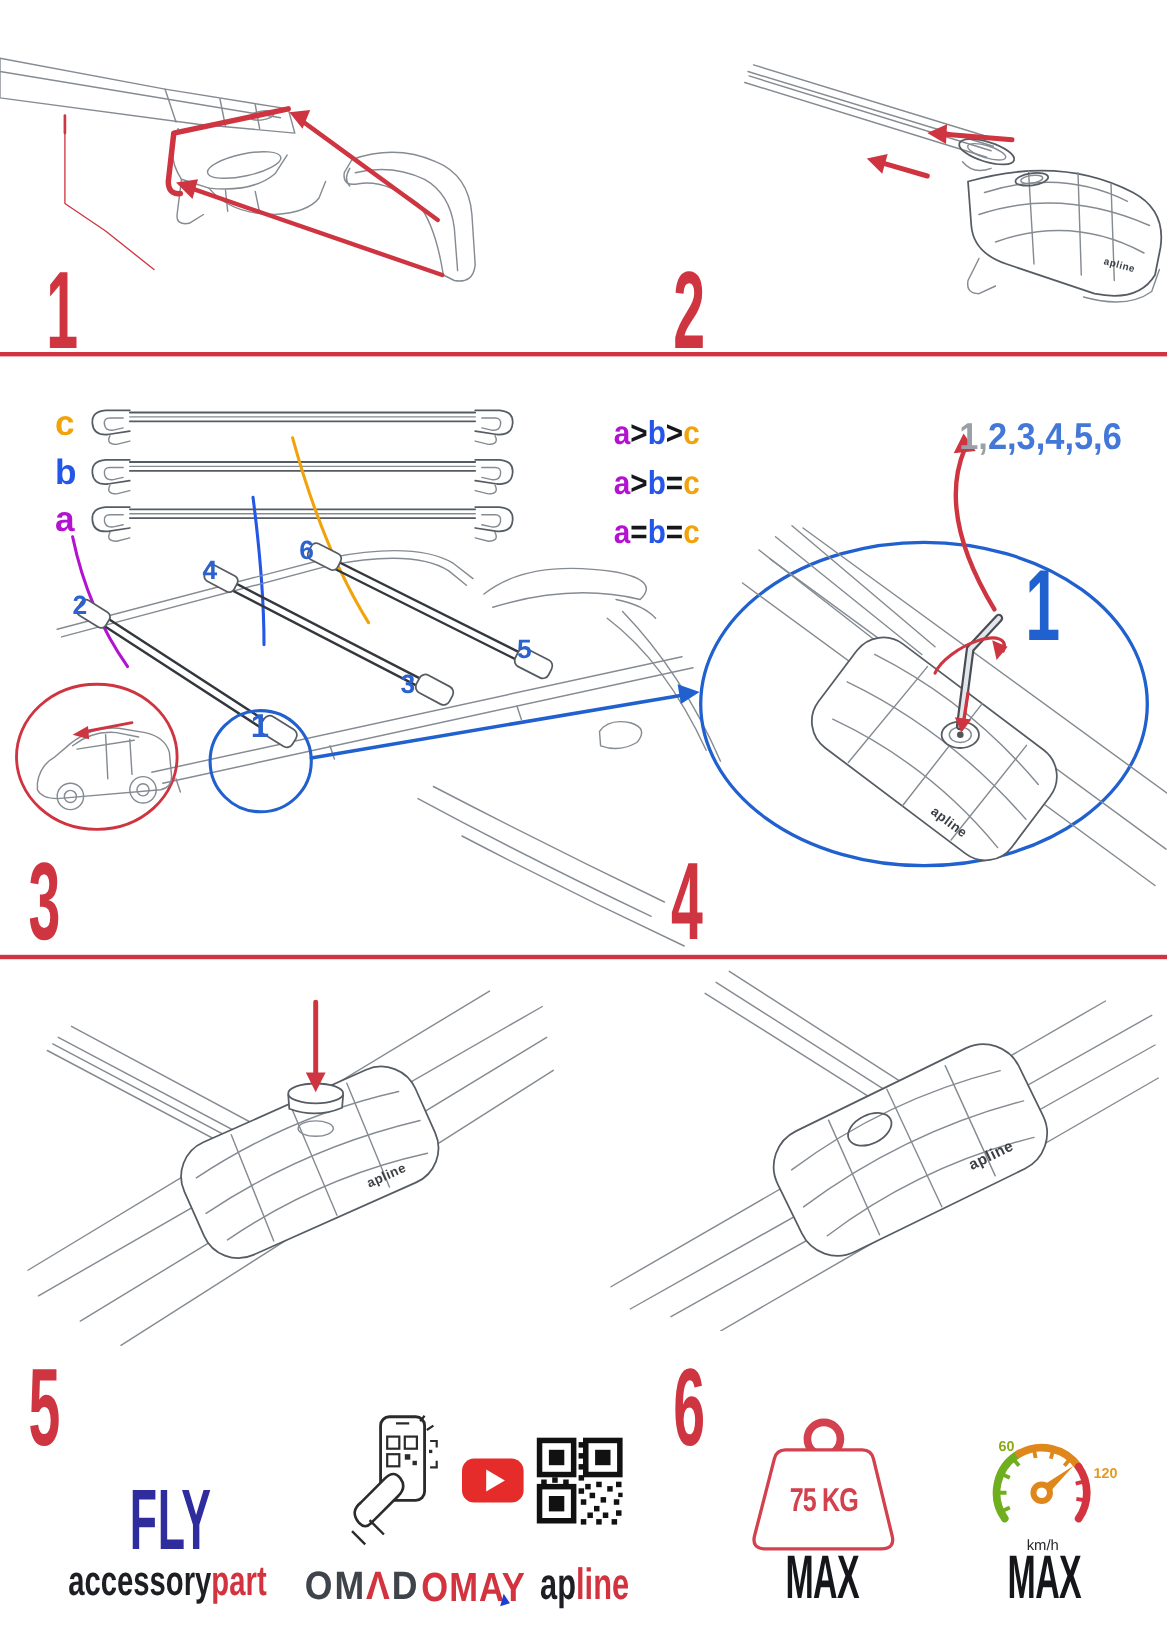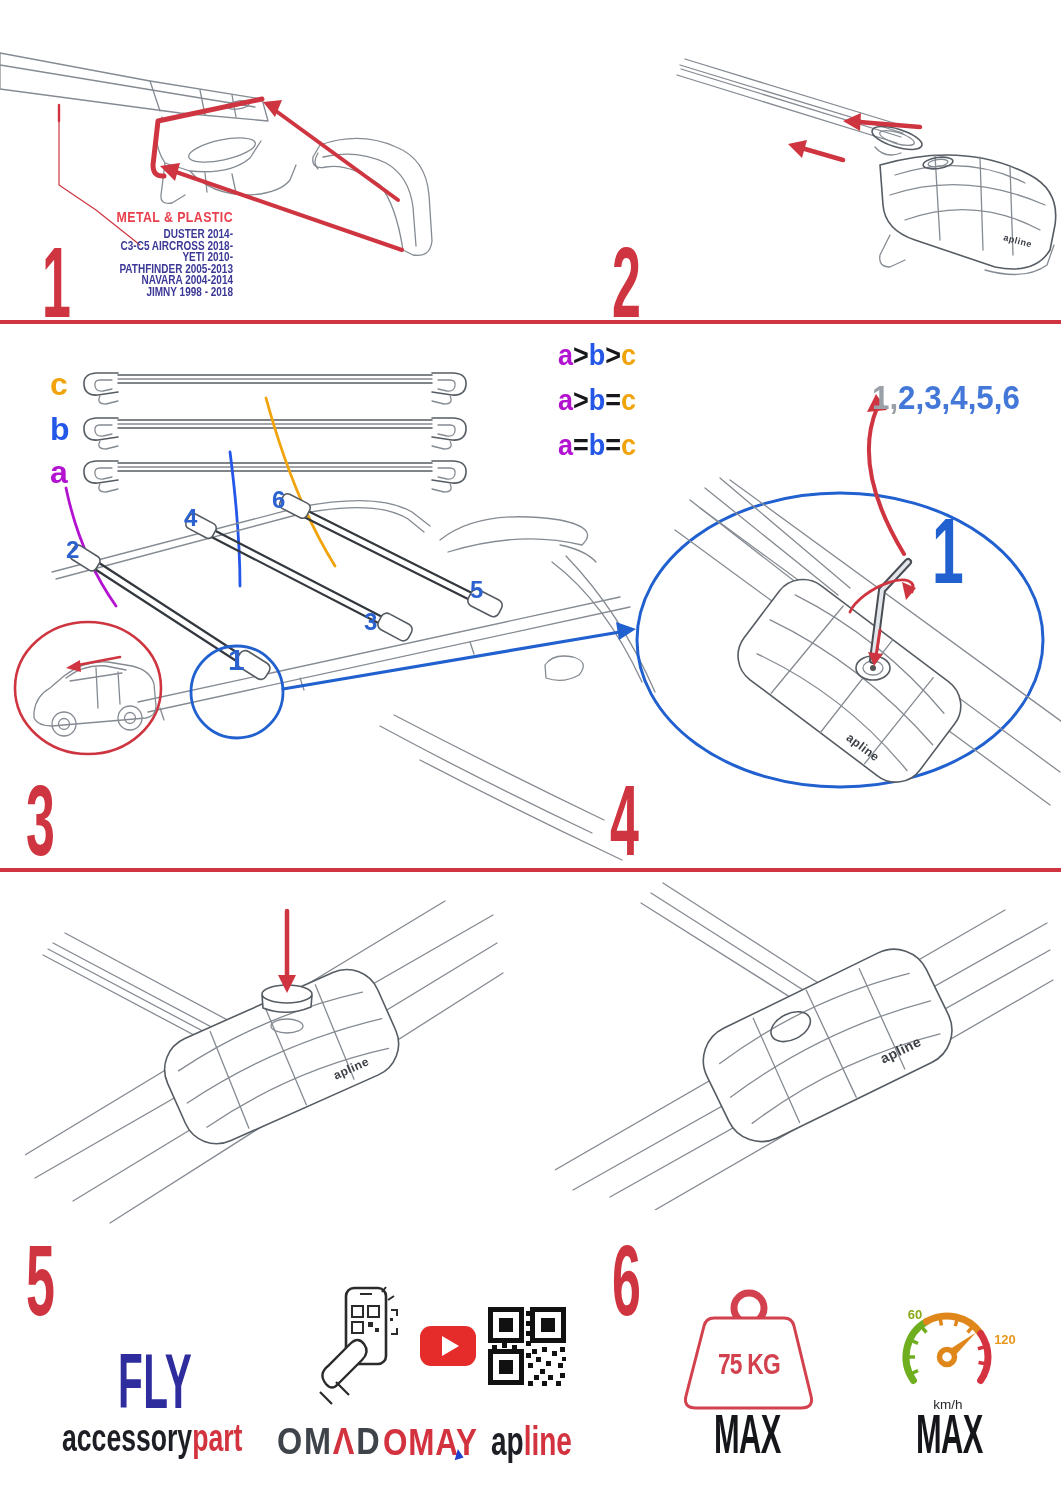--- a/index.html
+++ b/index.html
@@ -90,31 +90,20 @@
     <g>
       <path class="red" style="stroke-width:4" d="M402,205 L176,127"></path>
       <polygon class="rf" points="160,121 180,118 175,136"></polygon>
     </g>
     <g>
       <path class="red" style="stroke-width:2.4" d="M59,60 L59,76"></path>
       <path class="red" style="stroke-width:1.2" d="M59,76 L59,140 L96,165 L140,200"></path>
     </g>
   </svg>
 
-  <div class="abs note" style="left:28px;top:208px">
-    <div class="t">METAL &amp; PLASTIC</div>
-    <div class="m">
-      <div>DUSTER 2014-</div>
-      <div>C3-C5 AIRCROSS 2018-</div>
-      <div>YETI 2010-</div>
-      <div>PATHFINDER 2005-2013</div>
-      <div>NAVARA 2004-2014</div>
-      <div>JIMNY 1998 - 2018</div>
-    </div>
-  </div>
   <div class="abs pnum" style="left:42px;top:232px">1</div>
 
   <svg class="abs" style="left:635px;top:55px" width="426" height="255" viewBox="0 0 426 255">
     <g>
       <path class="l" d="M50,4 L272,72 M45,10 L268,78 M42,20 L262,88"></path>
       <path class="l" d="M46,14 L266,82"></path>
       <ellipse class="l2" cx="262" cy="83" rx="26" ry="9" transform="rotate(17 262 83)"></ellipse>
       <ellipse class="l" cx="262" cy="83" rx="18" ry="5.5" transform="rotate(17 262 83)"></ellipse>
       <path class="l" d="M240,92 Q250,104 266,98"></path>
     </g>
@@ -220,21 +209,21 @@
       <path class="l" d="M66,338 Q84,324 106,326 L126,330 M70,341 L122,333 M96,328 L98,368 M118,332 L120,364"></path>
       <circle class="l" cx="64" cy="384" r="12"></circle>
         <circle class="l" cx="64" cy="384" r="5.5"></circle>
       <circle class="l" cx="130" cy="378" r="12"></circle>
         <circle class="l" cx="130" cy="378" r="5.5"></circle>
       <path class="red" style="stroke-width:2.6" d="M120,317 L78,325"></path>
       <polygon class="rf" points="66,328 80,320 81,332"></polygon>
     </g>
   </svg>
 
-  <div class="abs" style="left:558px;top:332px">
+  <div class="abs" style="left:558px;top:372px">
     <div class="formula">
       <span class="fa">a</span><span class="fop">&gt;</span><span class="fb">b</span><span class="fop">&gt;</span><span class="fc">c</span>
     </div>
     <div class="formula">
       <span class="fa">a</span><span class="fop">&gt;</span><span class="fb">b</span><span class="fop">=</span><span class="fc">c</span>
     </div>
     <div class="formula">
       <span class="fa">a</span><span class="fop">=</span><span class="fb">b</span><span class="fop">=</span><span class="fc">c</span>
     </div>
   </div>

